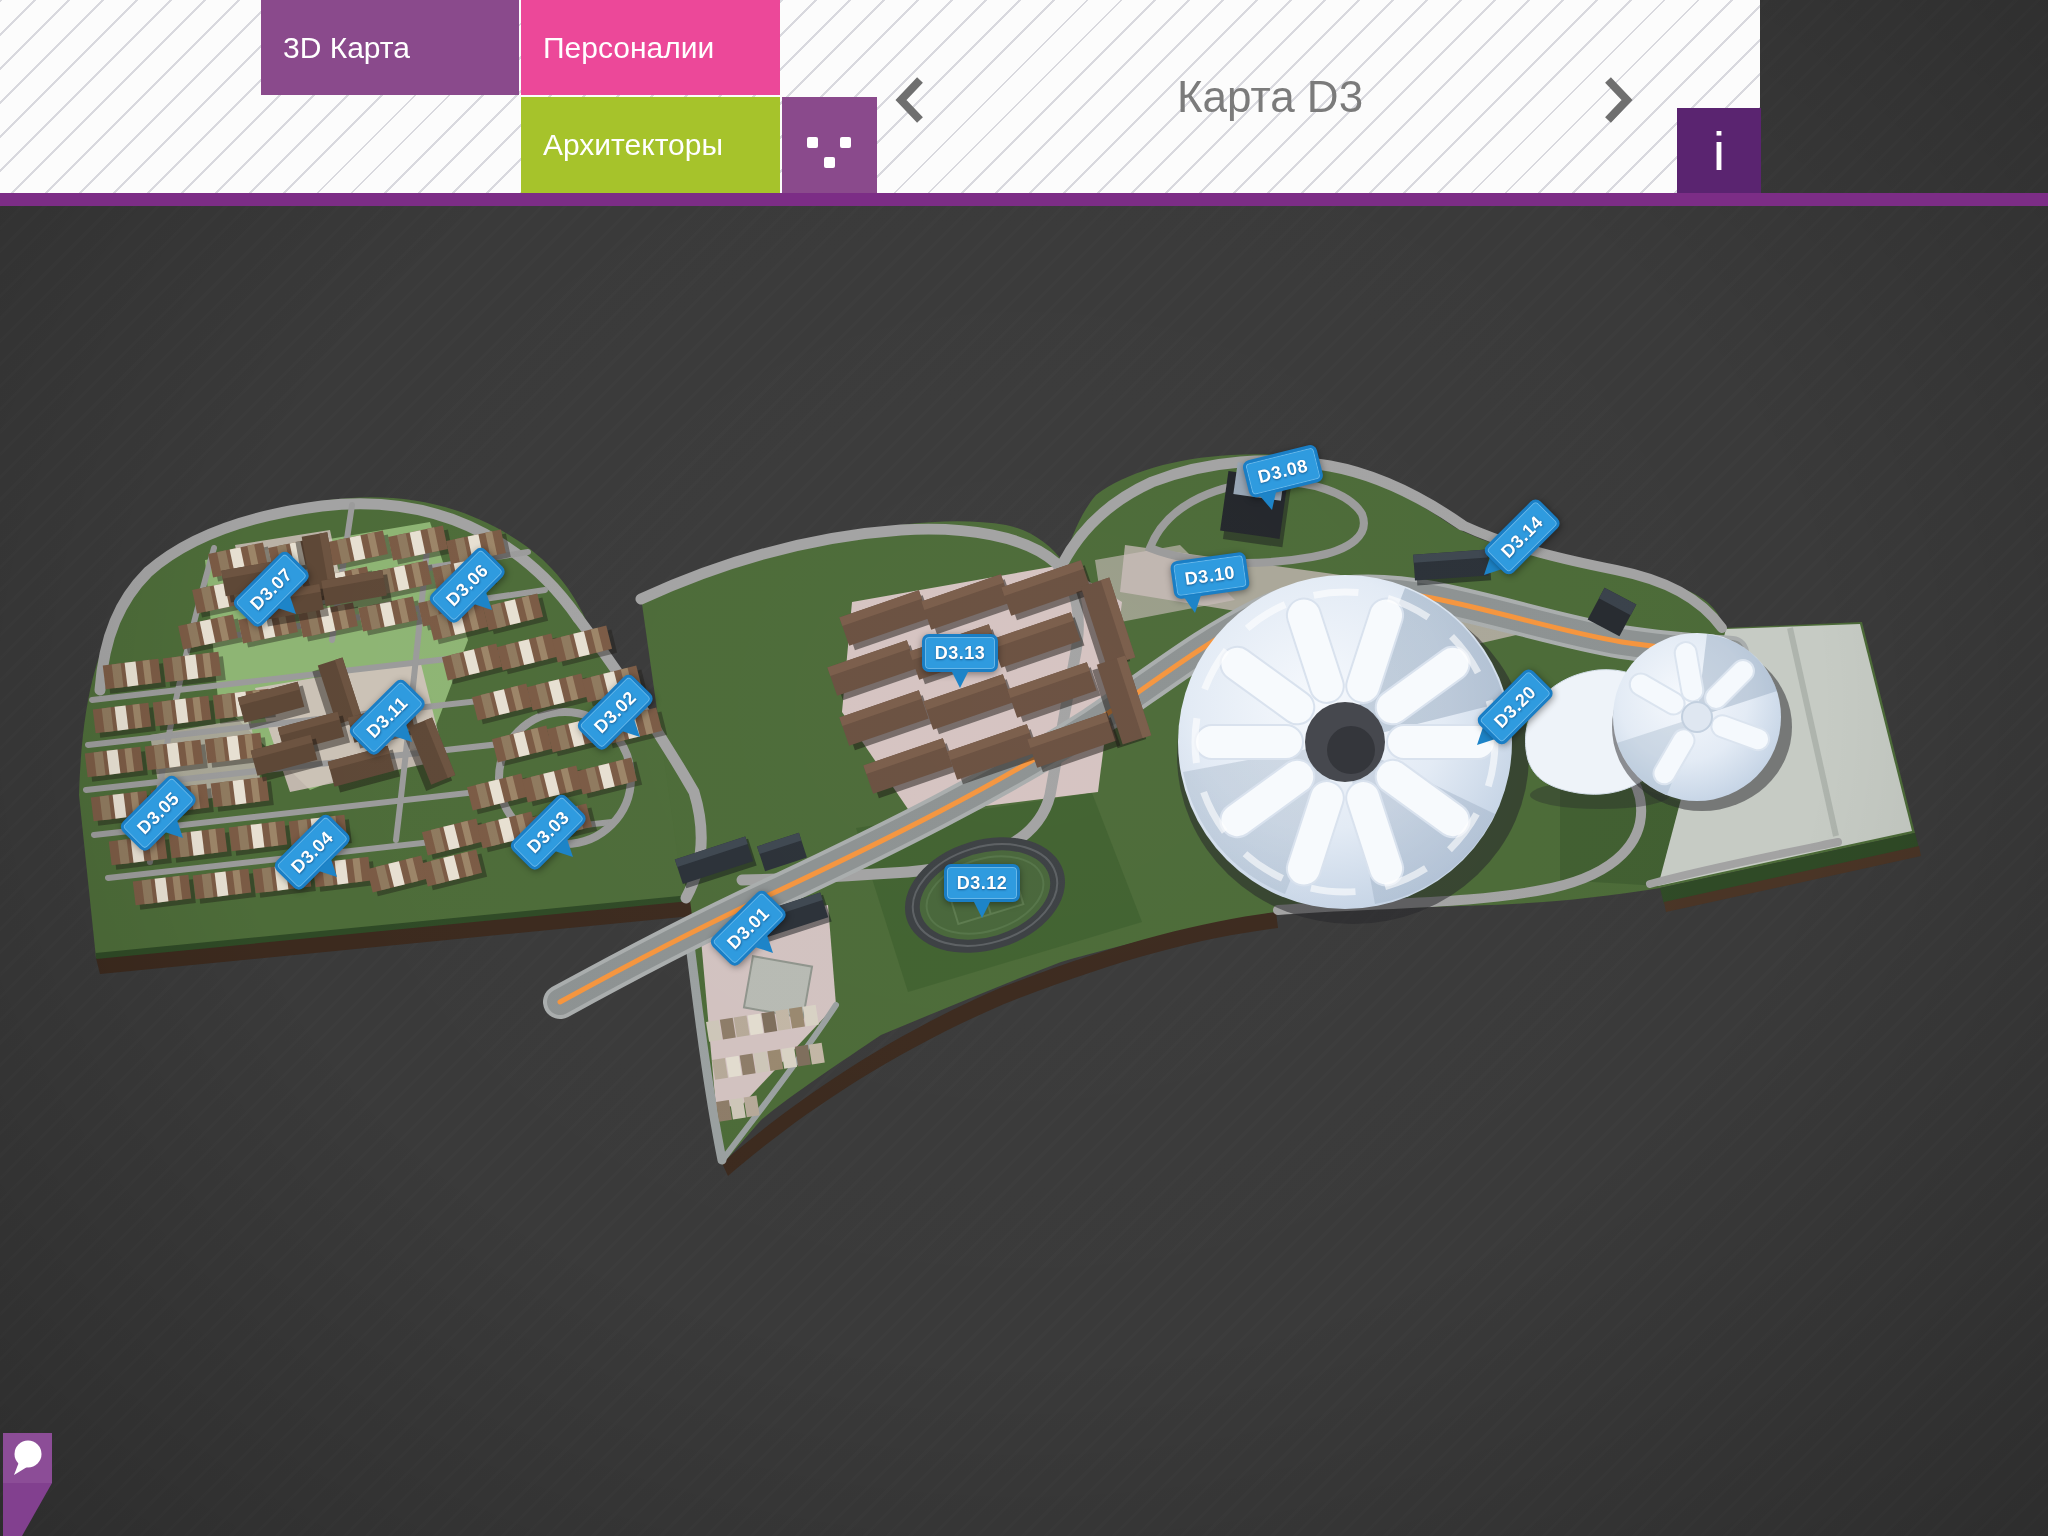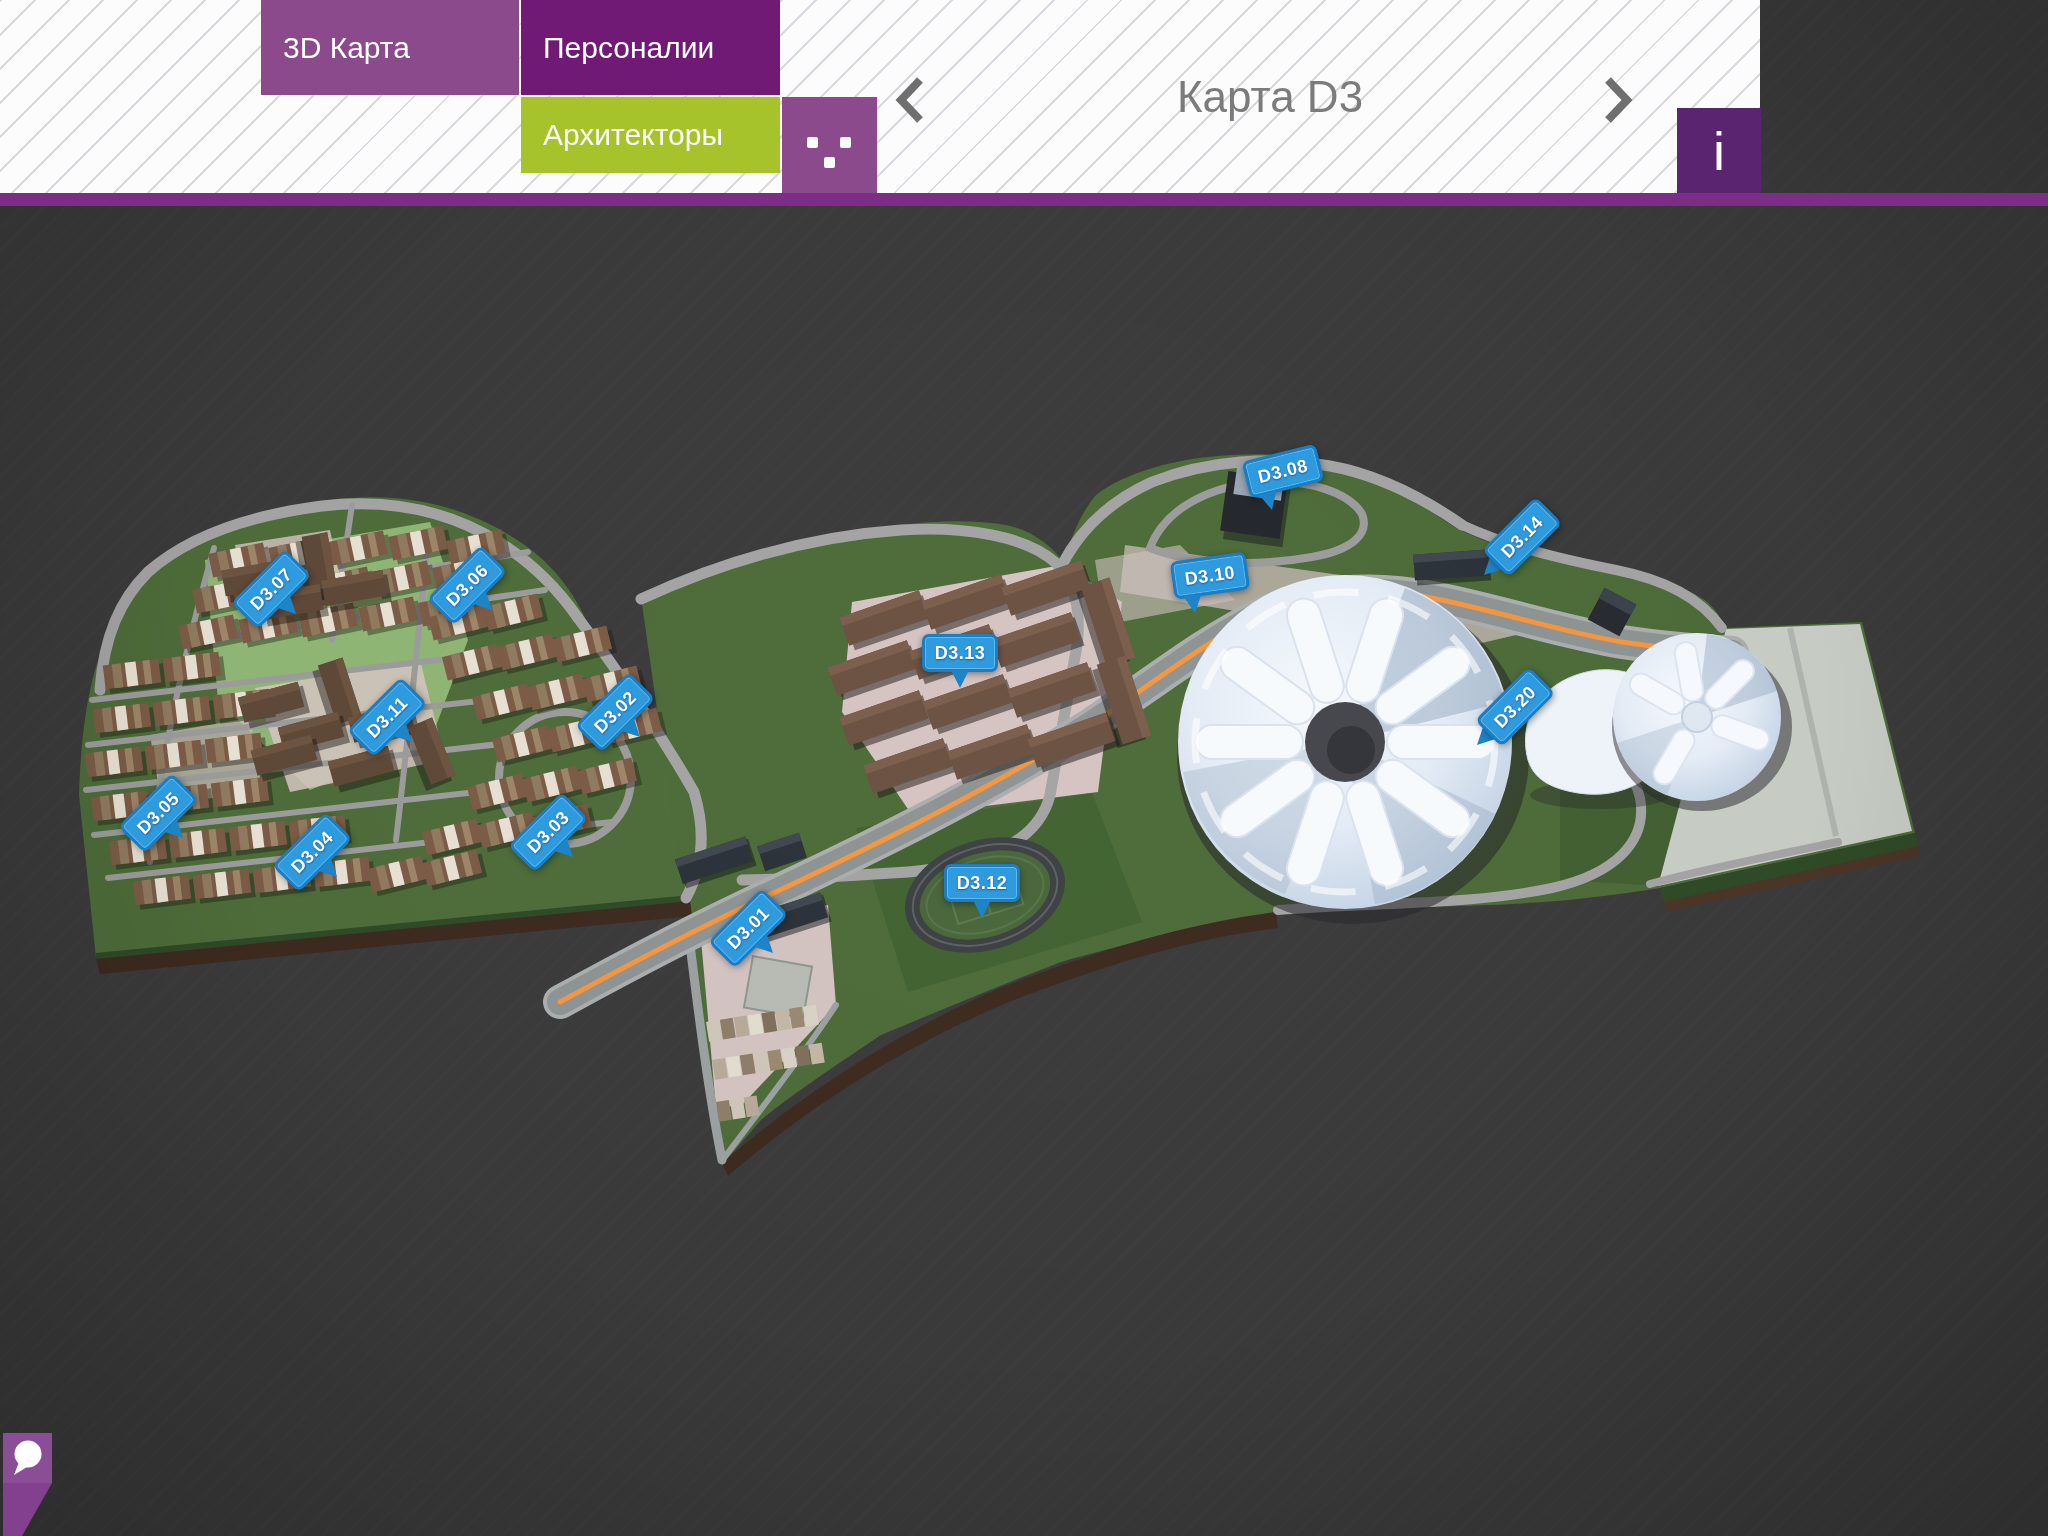--- a/index.html
+++ b/index.html
@@ -39,21 +39,21 @@
   .hatch{position:absolute;left:0;top:0;width:1760px;height:193px;background-color:#fcfcfc;
     background-image:repeating-linear-gradient(135deg,rgba(125,125,145,.28) 0 2px,transparent 2px 24px);}
   .strip{position:absolute;left:0;top:193px;width:2048px;height:13px;background:#7c2d86;}
   .tile{position:absolute;border:none;margin:0;padding:0 0 0 22px;display:flex;
     align-items:center;justify-content:flex-start;cursor:pointer;
     color:#fff;font-size:30px;font-family:"Liberation Sans",sans-serif;}
   .t360{left:0;top:0;width:261px;height:193px;background:transparent;padding:0;justify-content:center;}
   .tab1{left:261px;top:0;width:258px;height:95px;}
   .tab2{left:261px;top:97px;width:258px;height:96px;}
   .tab3{left:521px;top:0;width:259px;height:95px;}
-  .tab4{left:521px;top:97px;width:259px;height:76px;}
+  .tab4{left:521px;top:97px;width:259px;height:96px;}
   .dots{left:782px;top:97px;width:95px;height:96px;justify-content:center;padding:0;}
   .navbtn{position:absolute;top:62px;width:60px;height:76px;background:transparent;border:none;
     cursor:pointer;display:flex;align-items:center;justify-content:center;padding:0;}
   .prev{left:880px;} .next{left:1588px;}
   .district-title{position:absolute;left:1070px;top:72px;width:400px;text-align:center;
     font-size:44px;color:#7b7b7b;}
   .info{position:absolute;left:1677px;top:108px;width:84px;height:85px;background:#5a2470;
     border:none;color:#fff;font-size:54px;cursor:pointer;display:flex;align-items:center;
     justify-content:center;font-family:"Liberation Sans",sans-serif;}
   .logo{position:absolute;left:1760px;top:0;width:288px;height:199px;background:#98519b;
@@ -450,21 +450,21 @@
   </div>
 
   <div class="header">
     <div class="hatch"></div>
     <div class="strip"></div>
 
 
     <button class="tile tab1" style="background: rgb(138, 74, 140);">
         <span>3D Карта</span>
       </button>
-    <button class="tile tab3" style="background: #701a75;">
+    <button class="tile tab3" style="background: #ec4899;">
         <span>Персоналии</span>
       </button>
     <button class="tile tab4" style="background: rgb(166, 195, 43);">
         <span>Архитекторы</span>
       </button>
 
     <button class="tile dots" style="background:#8a4a8c">
       <svg width="95" height="96" viewBox="0 0 95 96">
         <rect x="25" y="40" width="11" height="11" rx="2" fill="#fff"></rect>
         <rect x="58" y="40" width="11" height="11" rx="2" fill="#fff"></rect>

